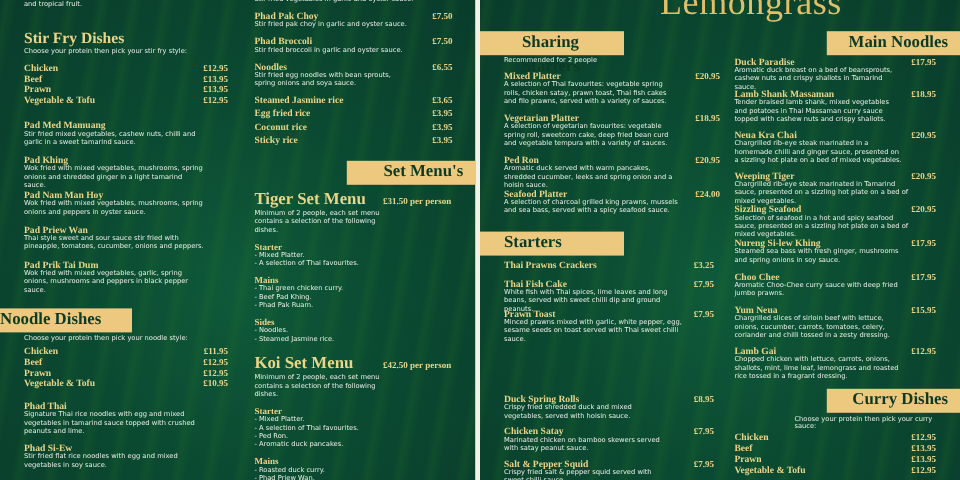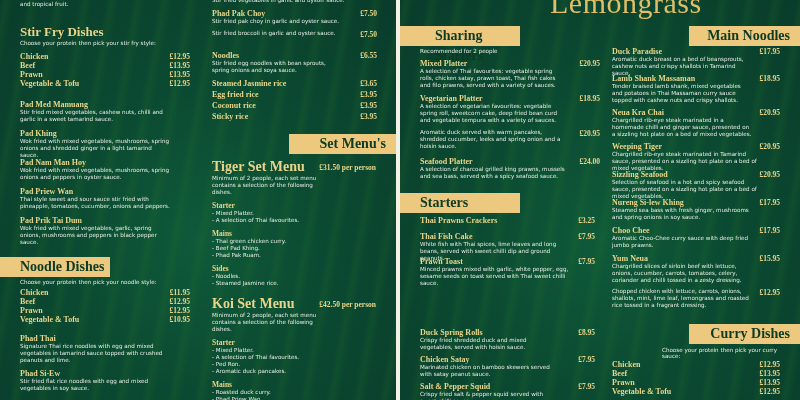--- a/index.html
+++ b/index.html
@@ -69,21 +69,21 @@
           <div class="name">Pad Priew Wan</div>
           <div class="txt-desc">Thai style sweet and sour sauce stir fried with pineapple, tomatoes, cucumber, onions and peppers.</div>
         </div>
       <div class="item" style="height:29px;">
           <div class="name">Pad Prik Tai Dum</div>
           <div class="txt-desc">Wok fried with mixed vegetables, garlic, spring onions, mushrooms and peppers in black pepper sauce.</div>
         </div>
     </div>
   </div>
 
-  <div class="banner" style="left:0; top:257px; width:110px; padding-left:20px;">Noodle Dishes</div>
+  <div class="banner" style="left:0; top:257px; width:110px; ">Noodle Dishes</div>
 
   <div class="col" style="left:20px; width:170px;">
     <div class="sub" style="position:absolute; top:279px; left:0;">Choose your protein then pick your noodle style:</div>
     <div class="plist" style="position:absolute; top:288px; left:0; width:170px;">
       <div class="row"><span>Chicken</span><span class="p">£11.95</span></div>
       <div class="row"><span>Beef</span><span class="p">£12.95</span></div>
       <div class="row"><span>Prawn</span><span class="p">£12.95</span></div>
       <div class="row"><span>Vegetable &amp; Tofu</span><span class="p">£10.95</span></div>
     </div>
     <div style="position:absolute; top:334px; left:0; width:150px;">
@@ -100,20 +100,21 @@
 
   <div class="col" style="left:212px; width:165px;">
     <div class="txt-desc" style="position:absolute; top:-3px; left:0;">Stir fried vegetables in garlic and oyster sauce.</div>
     <div style="position:absolute; top:9px; left:0; width:165px;">
       <div class="item" style="height:21px;">
           <div class="name">Phad Pak Choy</div>
           <div class="txt-desc">Stir fried pak choy in garlic and oyster sauce.</div>
           <span class="price">£7.50</span>
         </div>
       <div class="item" style="height:21px;">
+          <div class="name">Phad Broccoli</div>
           <div class="txt-desc">Stir fried broccoli in garlic and oyster sauce.</div>
           <span class="price">£7.50</span>
         </div>
       <div class="item" style="height:29px;">
           <div class="name">Noodles</div>
           <div class="txt-desc" style="width:125px;">Stir fried egg noodles with bean sprouts, spring onions and soya sauce.</div>
           <span class="price">£6.55</span>
         </div>
     </div>
     <div class="plist" style="position:absolute; top:79px; left:0; width:165px;">
@@ -174,20 +175,21 @@
           <div class="name">Mixed Platter</div>
           <div class="txt-desc" style="width:145px;">A selection of Thai favourites: vegetable spring rolls, chicken satay, prawn toast, Thai fish cakes and filo prawns, served with a variety of sauces.</div>
           <span class="price">£20.95</span>
         </div>
       <div class="item" style="height:35px;">
           <div class="name">Vegetarian Platter</div>
           <div class="txt-desc" style="width:145px;">A selection of vegetarian favourites: vegetable spring roll, sweetcorn cake, deep fried bean curd and vegetable tempura with a variety of sauces.</div>
           <span class="price">£18.95</span>
         </div>
       <div class="item" style="height:28px;">
+          <div class="name">Ped Ron</div>
           <div class="txt-desc" style="width:145px;">Aromatic duck served with warm pancakes, shredded cucumber, leeks and spring onion and a hoisin sauce.</div>
           <span class="price">£20.95</span>
         </div>
       <div class="item">
           <div class="name">Seafood Platter</div>
           <div class="txt-desc" style="width:145px;">A selection of charcoal grilled king prawns, mussels and sea bass, served with a spicy seafood sauce.</div>
           <span class="price">£24.00</span>
         </div>
     </div>
   </div>
@@ -271,20 +273,21 @@
           <div class="name">Choo Chee</div>
           <div class="txt-desc" style="width:140px;">Aromatic Choo-Chee curry sauce with deep fried jumbo prawns.</div>
           <span class="price">£17.95</span>
         </div>
       <div class="item" style="height:34px;">
           <div class="name">Yum Neua</div>
           <div class="txt-desc" style="width:140px;">Chargrilled slices of sirloin beef with lettuce, onions, cucumber, carrots, tomatoes, celery, coriander and chilli tossed in a zesty dressing.</div>
           <span class="price">£15.95</span>
         </div>
       <div class="item">
+          <div class="name">Lamb Gai</div>
           <div class="txt-desc" style="width:140px;">Chopped chicken with lettuce, carrots, onions, shallots, mint, lime leaf, lemongrass and roasted rice tossed in a fragrant dressing.</div>
           <span class="price">£12.95</span>
         </div>
     </div>
   </div>
 
   <div class="banner right-aligned" style="left:289px; top:324px; width:111px;">Curry Dishes</div>
 
   <div class="col" style="left:212px; width:168px;">
     <div class="sub" style="position:absolute; top:347px; left:50px;">Choose your protein then pick your curry sauce:</div>

